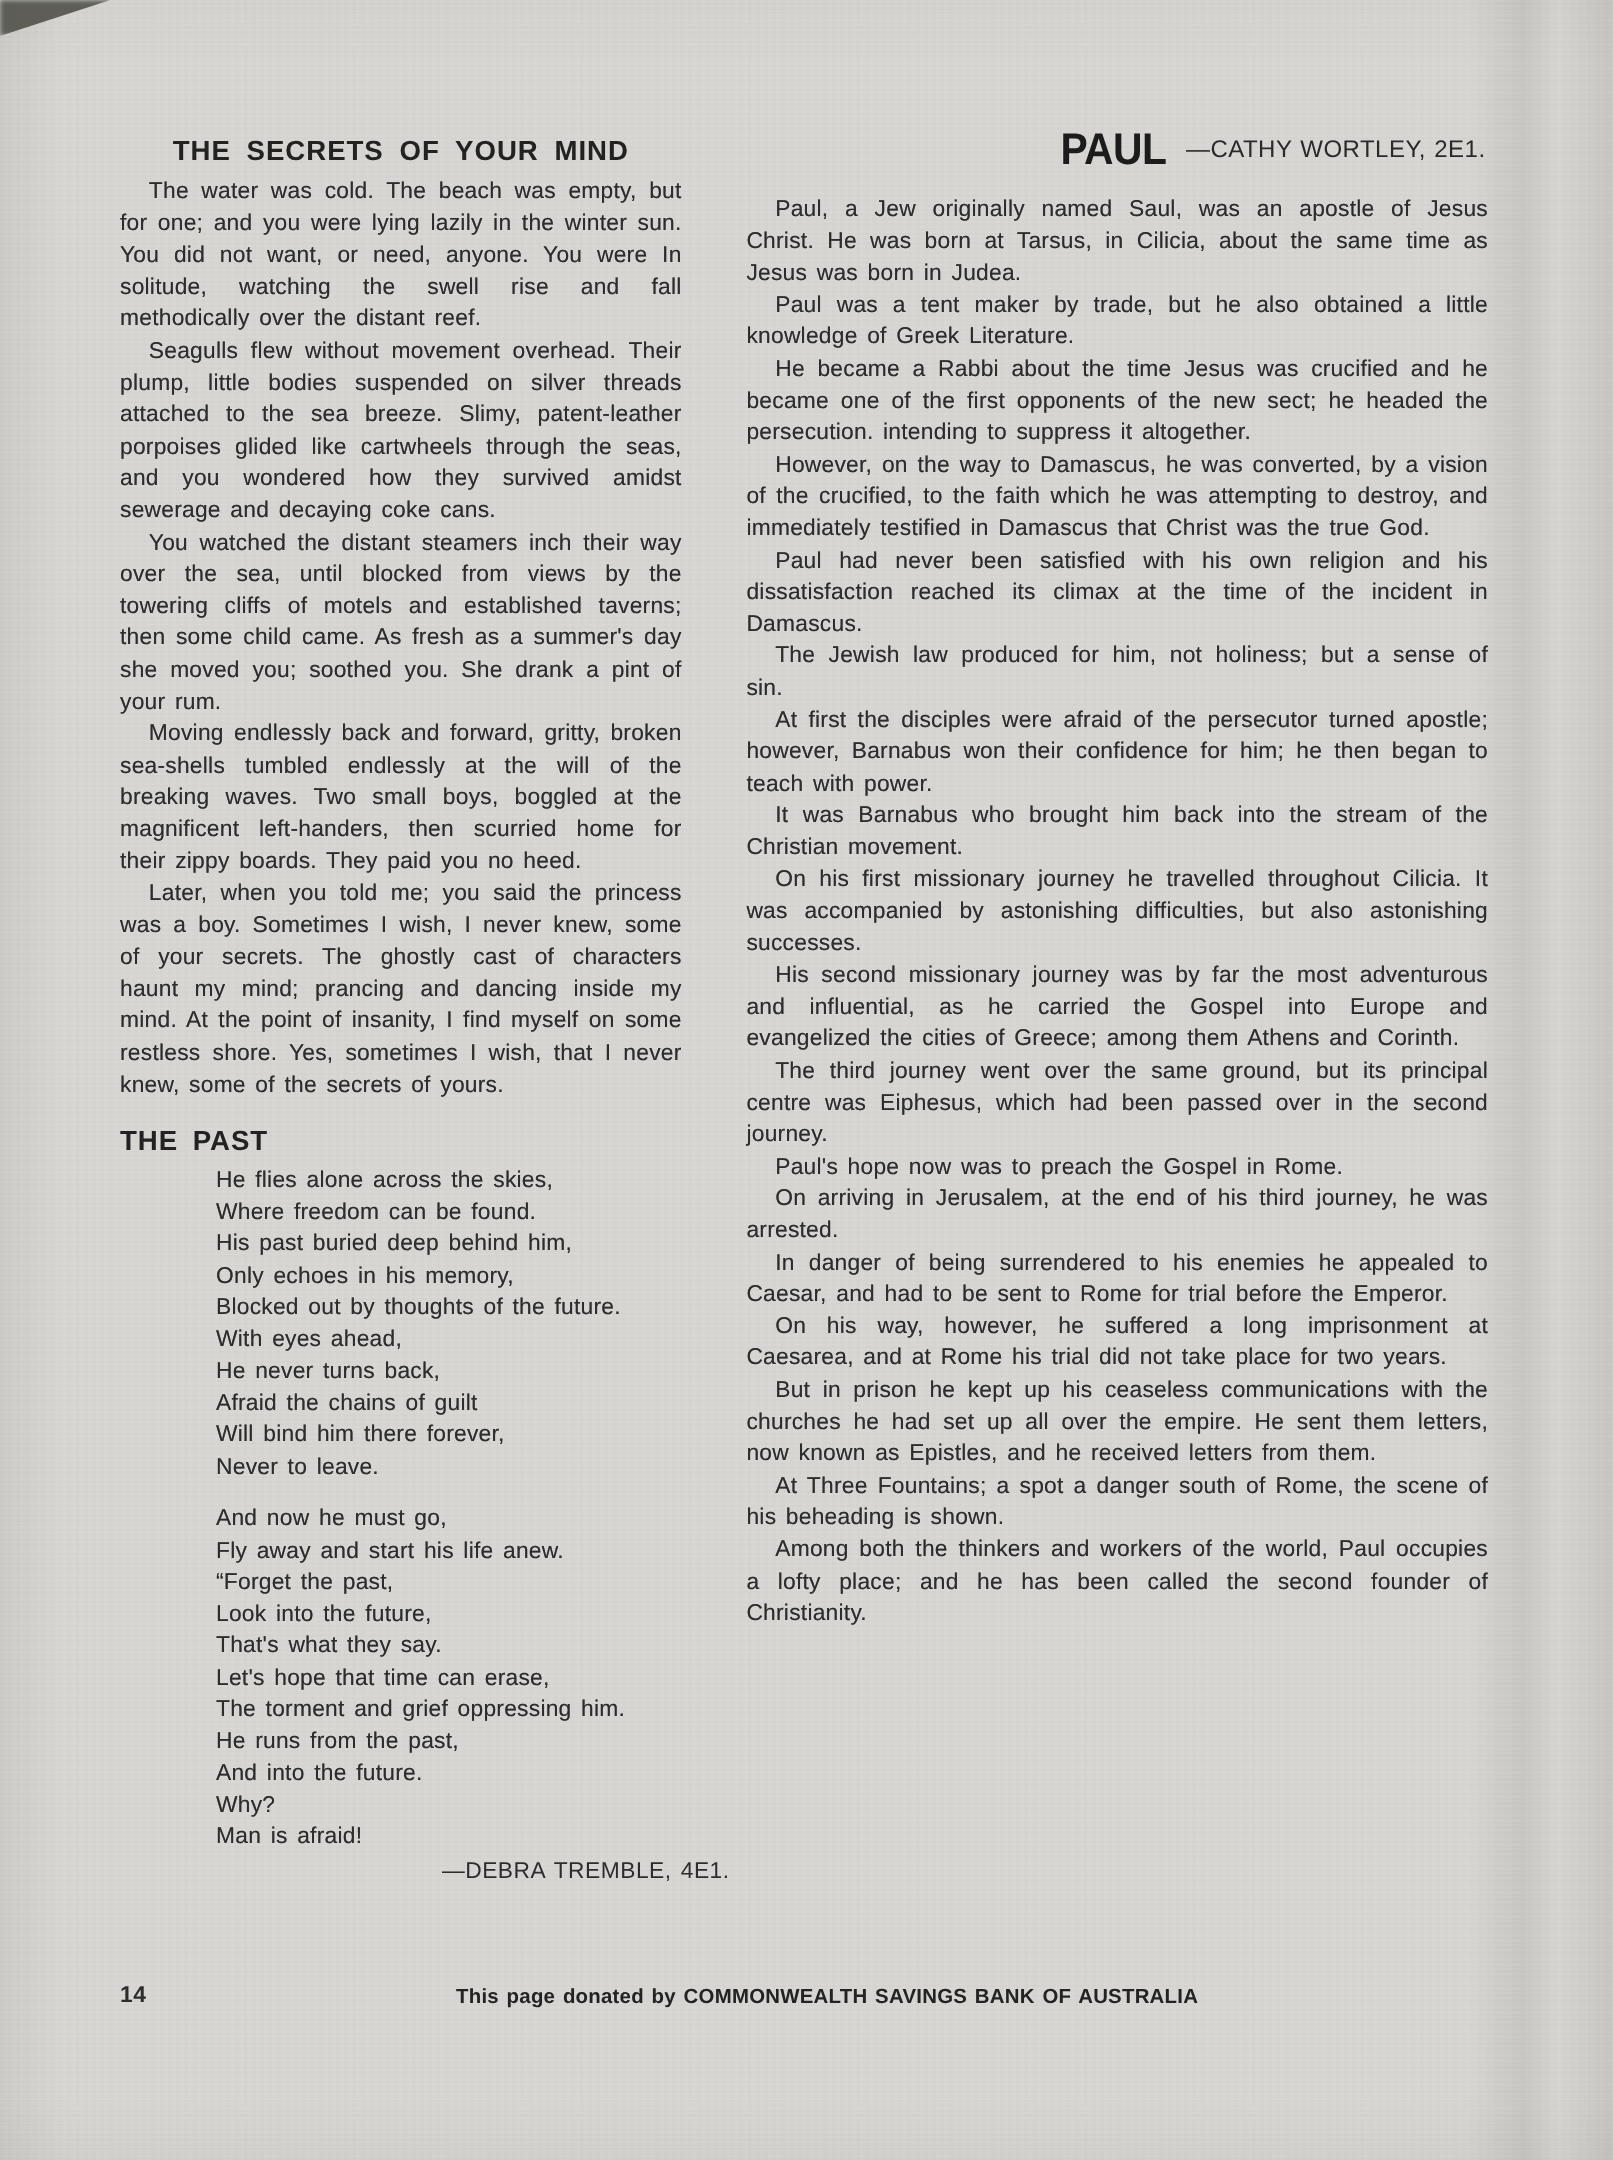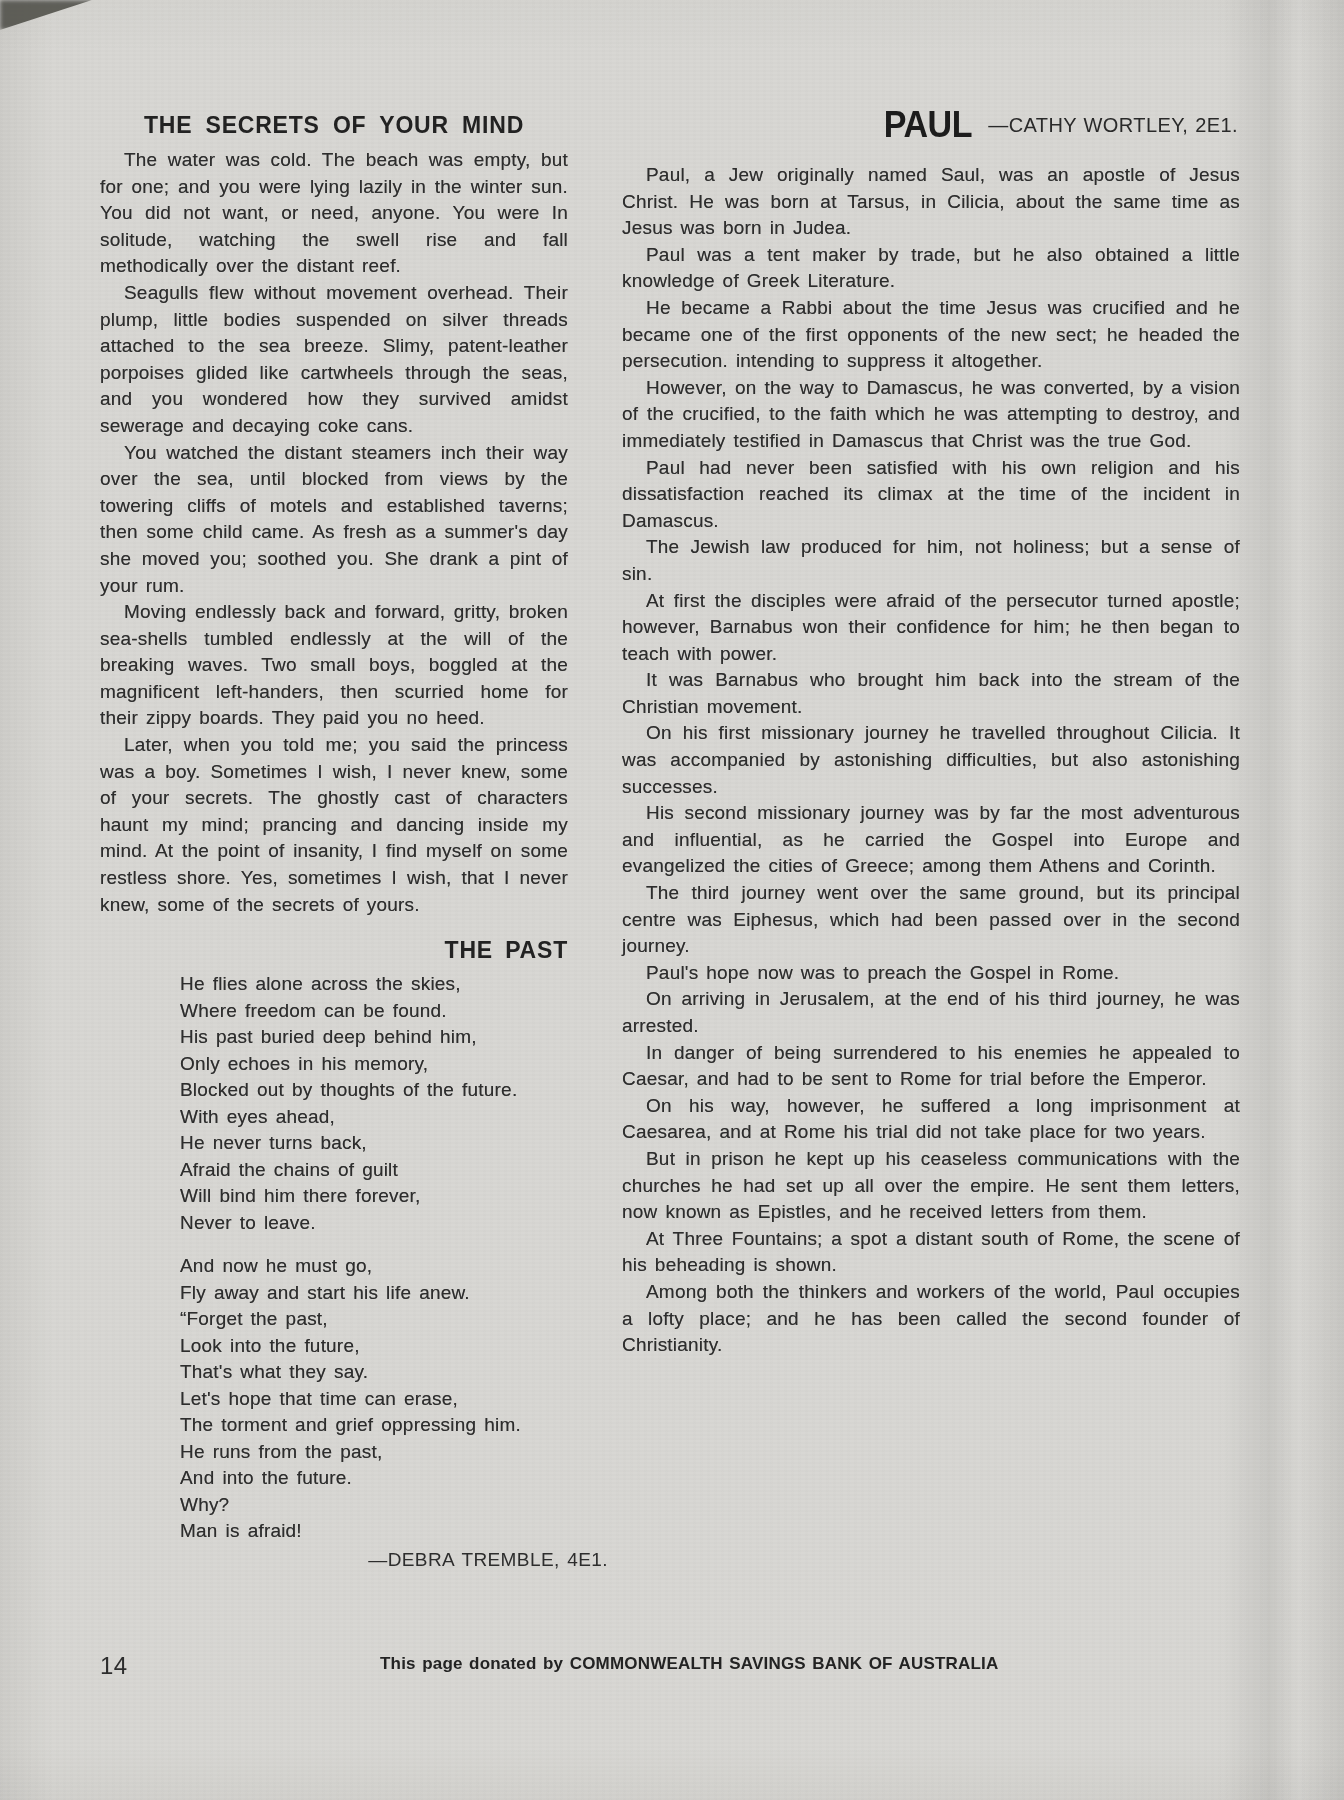--- a/index.html
+++ b/index.html
@@ -48,21 +48,21 @@
     word-spacing:2.5px;letter-spacing:0.2px;
     text-shadow:0 0 0.5px rgba(45,45,45,0.55);
   }
   .attribution{
     font-size:19px;line-height:26.6px;text-align:right;
     letter-spacing:0.4px;word-spacing:2px;
     padding-right:4px;
   }
   .attr-debra{margin-right:-44px;margin-top:2px;}
   .poem-title{
-    font-size:23px;font-weight:bold;text-align:right;
+    font-size:23px;font-weight:bold;text-align:left;
     letter-spacing:0.8px;word-spacing:5px;color:#222;
     margin:19px 0 7px 0;
   }
   .poem-line{
     font-size:19px;line-height:26.5px;margin-left:80px;
     letter-spacing:0.2px;word-spacing:2.5px;
     text-shadow:0 0 0.5px rgba(45,45,45,0.55);
   }
   .stanza-gap{height:17px;}
 
@@ -74,21 +74,21 @@
     font-size:37px;font-weight:bold;letter-spacing:-0.5px;
     color:#1c1c1c;transform:scaleX(0.92);transform-origin:right bottom;
   }
   .article-byline{
     font-size:20px;letter-spacing:0.4px;word-spacing:1px;color:#2a2a2a;
   }
 
   .footer-row{position:absolute;left:0;top:1652px;width:1344px;height:30px;}
   .page-number{
     position:absolute;left:100px;top:0;
-    font-size:24px;font-weight:normal;letter-spacing:0.5px;
+    font-size:19px;font-weight:bold;letter-spacing:0.5px;
   }
   .sponsor-line{
     position:absolute;left:380px;top:2px;
     font-size:17px;font-weight:bold;letter-spacing:0.2px;word-spacing:1.5px;
     color:#232323;
     text-align:center;
   }
 </style>
 </head>
 <body>
@@ -145,20 +145,20 @@
   <p class="body-par">At first the disciples were afraid of the persecutor turned apostle; however, Barnabus won their confidence for him; he then began to teach with power.</p>
   <p class="body-par">It was Barnabus who brought him back into the stream of the Christian movement.</p>
   <p class="body-par">On his first missionary journey he travelled throughout Cilicia. It was accompanied by astonishing difficulties, but also astonishing successes.</p>
   <p class="body-par">His second missionary journey was by far the most adventurous and influential, as he carried the Gospel into Europe and evangelized the cities of Greece; among them Athens and Corinth.</p>
   <p class="body-par">The third journey went over the same ground, but its principal centre was Eiphesus, which had been passed over in the second journey.</p>
   <p class="body-par">Paul's hope now was to preach the Gospel in Rome.</p>
   <p class="body-par">On arriving in Jerusalem, at the end of his third journey, he was arrested.</p>
   <p class="body-par">In danger of being surrendered to his enemies he appealed to Caesar, and had to be sent to Rome for trial before the Emperor.</p>
   <p class="body-par">On his way, however, he suffered a long imprisonment at Caesarea, and at Rome his trial did not take place for two years.</p>
   <p class="body-par">But in prison he kept up his ceaseless communications with the churches he had set up all over the empire. He sent them letters, now known as Epistles, and he received letters from them.</p>
-  <p class="body-par">At Three Fountains; a spot a distant south of Rome, the scene of his beheading is shown.</p>
+  <p class="body-par">At Three Fountains; a spot a danger south of Rome, the scene of his beheading is shown.</p>
   <p class="body-par">Among both the thinkers and workers of the world, Paul occupies a lofty place; and he has been called the second founder of Christianity.</p>
 </div>
 
 <div class="footer-row">
   <span class="page-number">14</span>
   <span class="sponsor-line">This page donated by COMMONWEALTH SAVINGS BANK OF AUSTRALIA</span>
 </div>
 
 </body></html>

